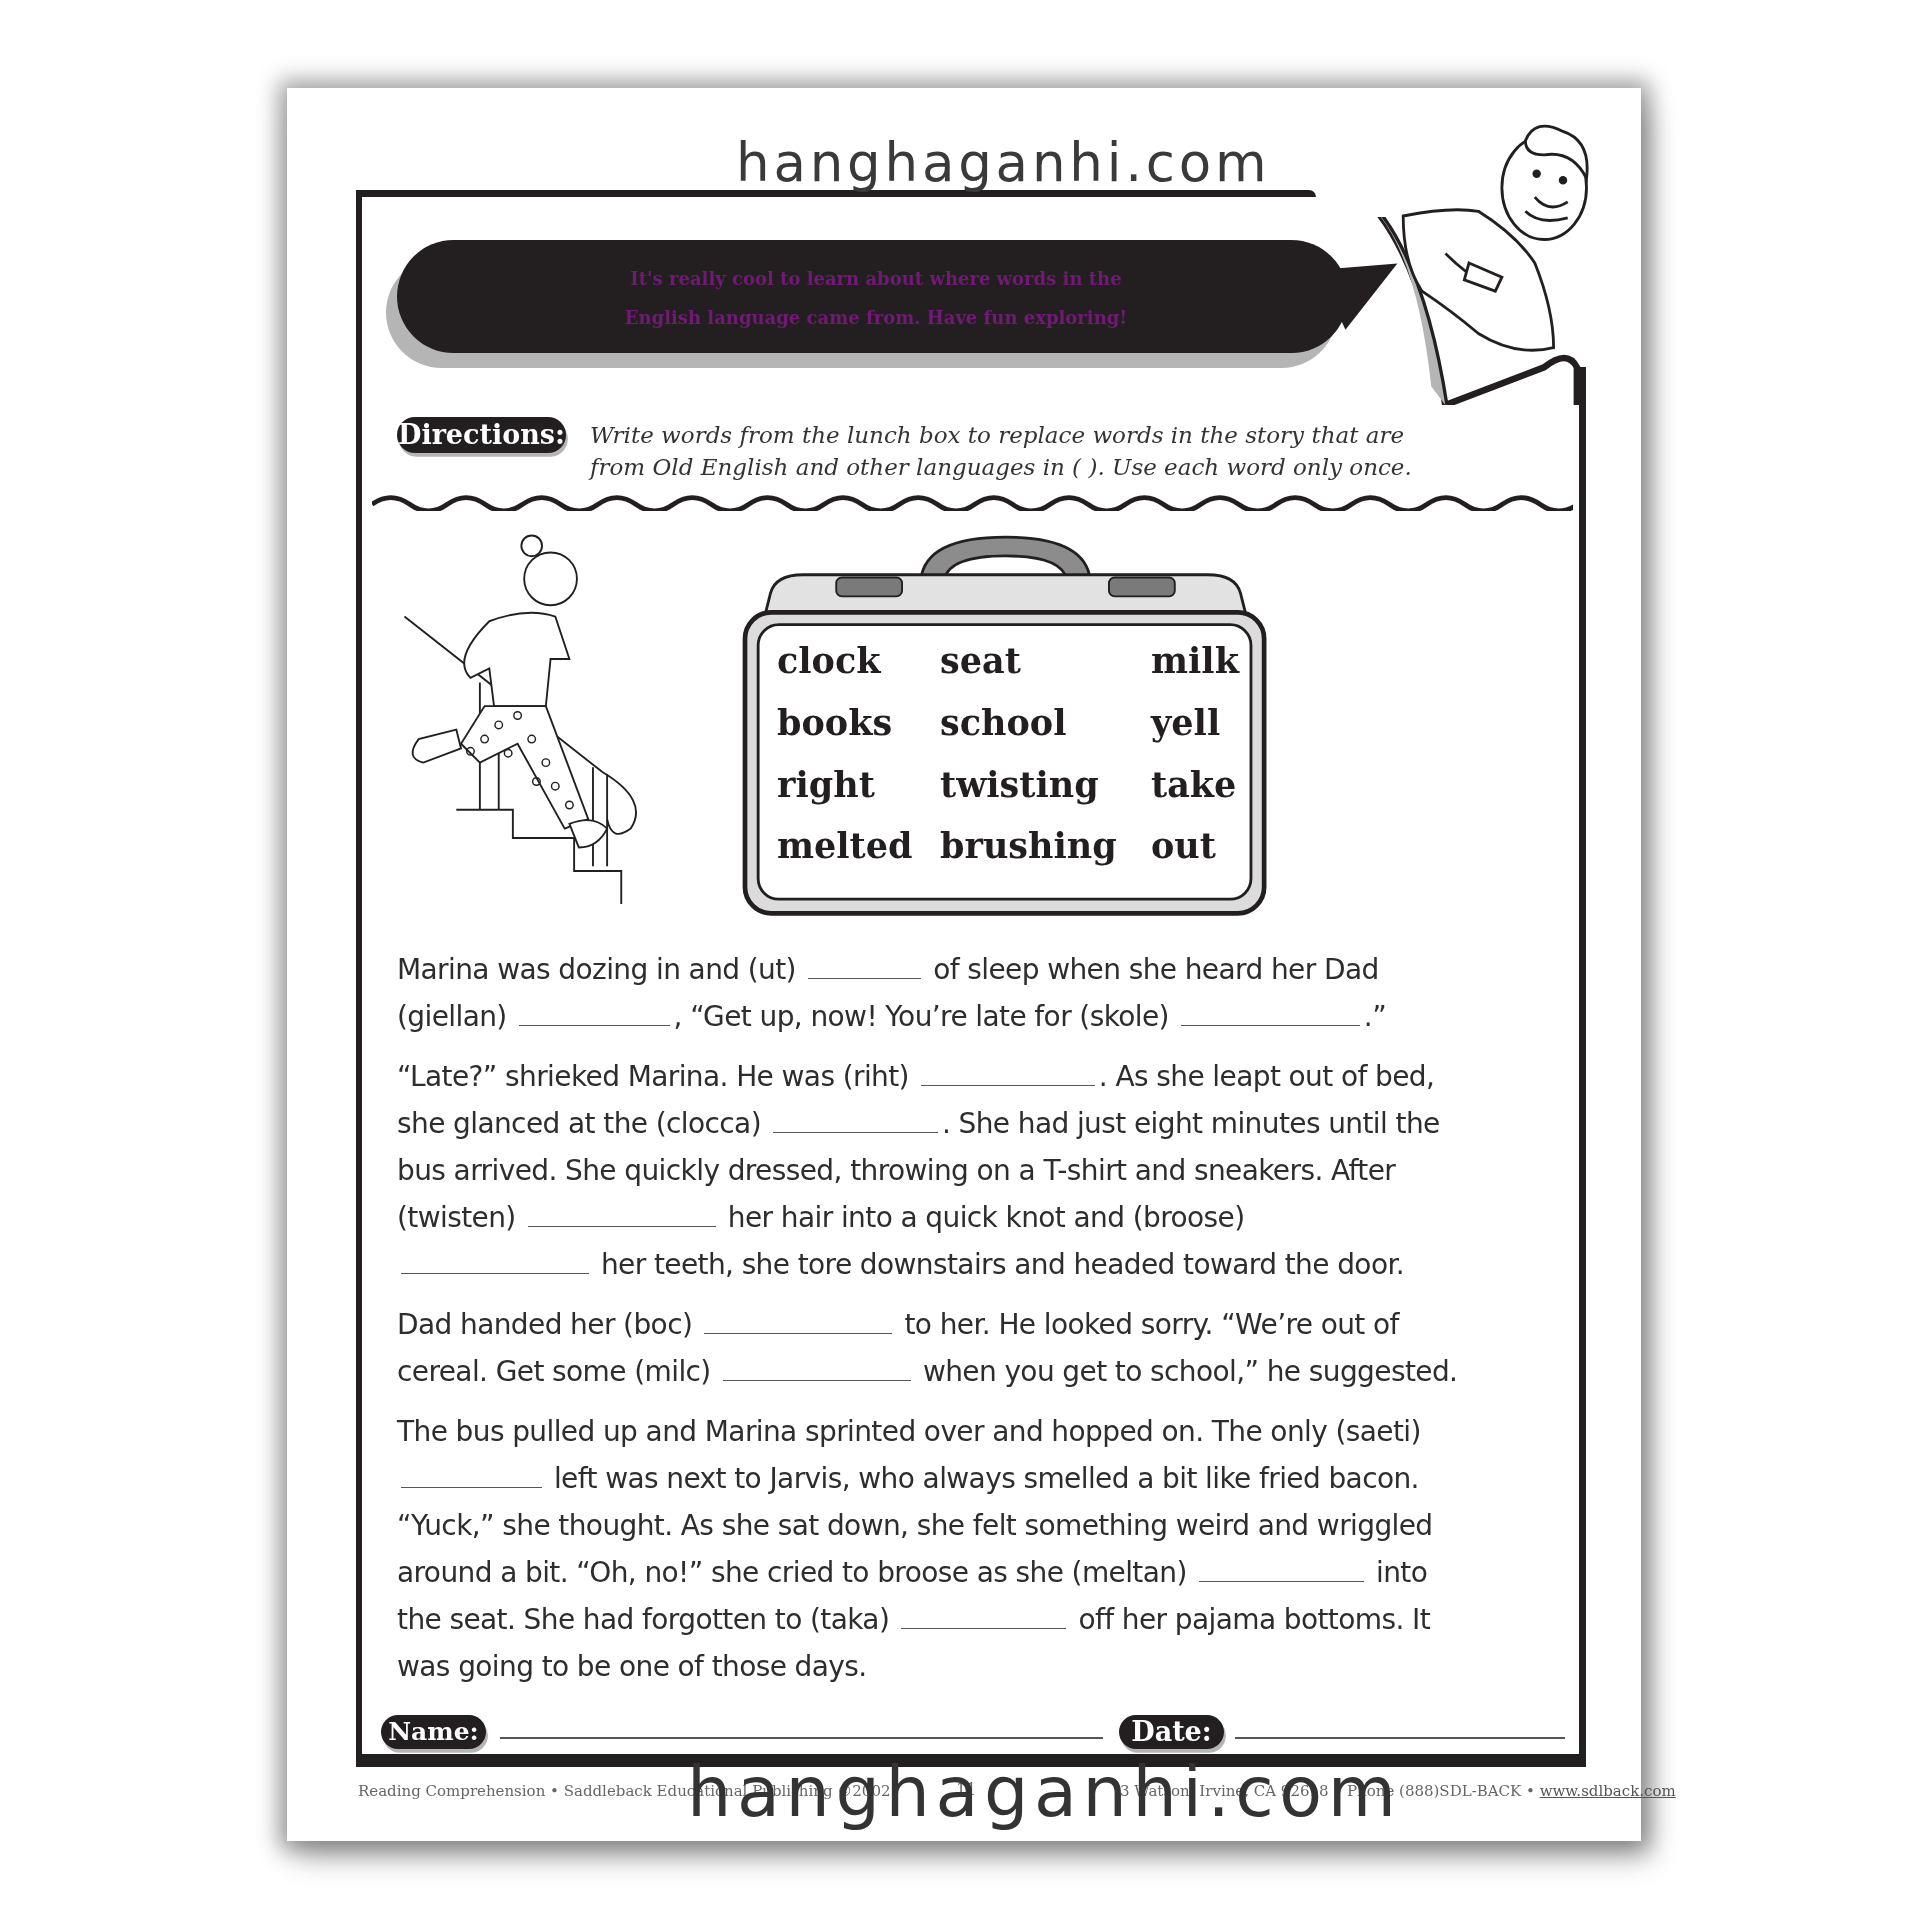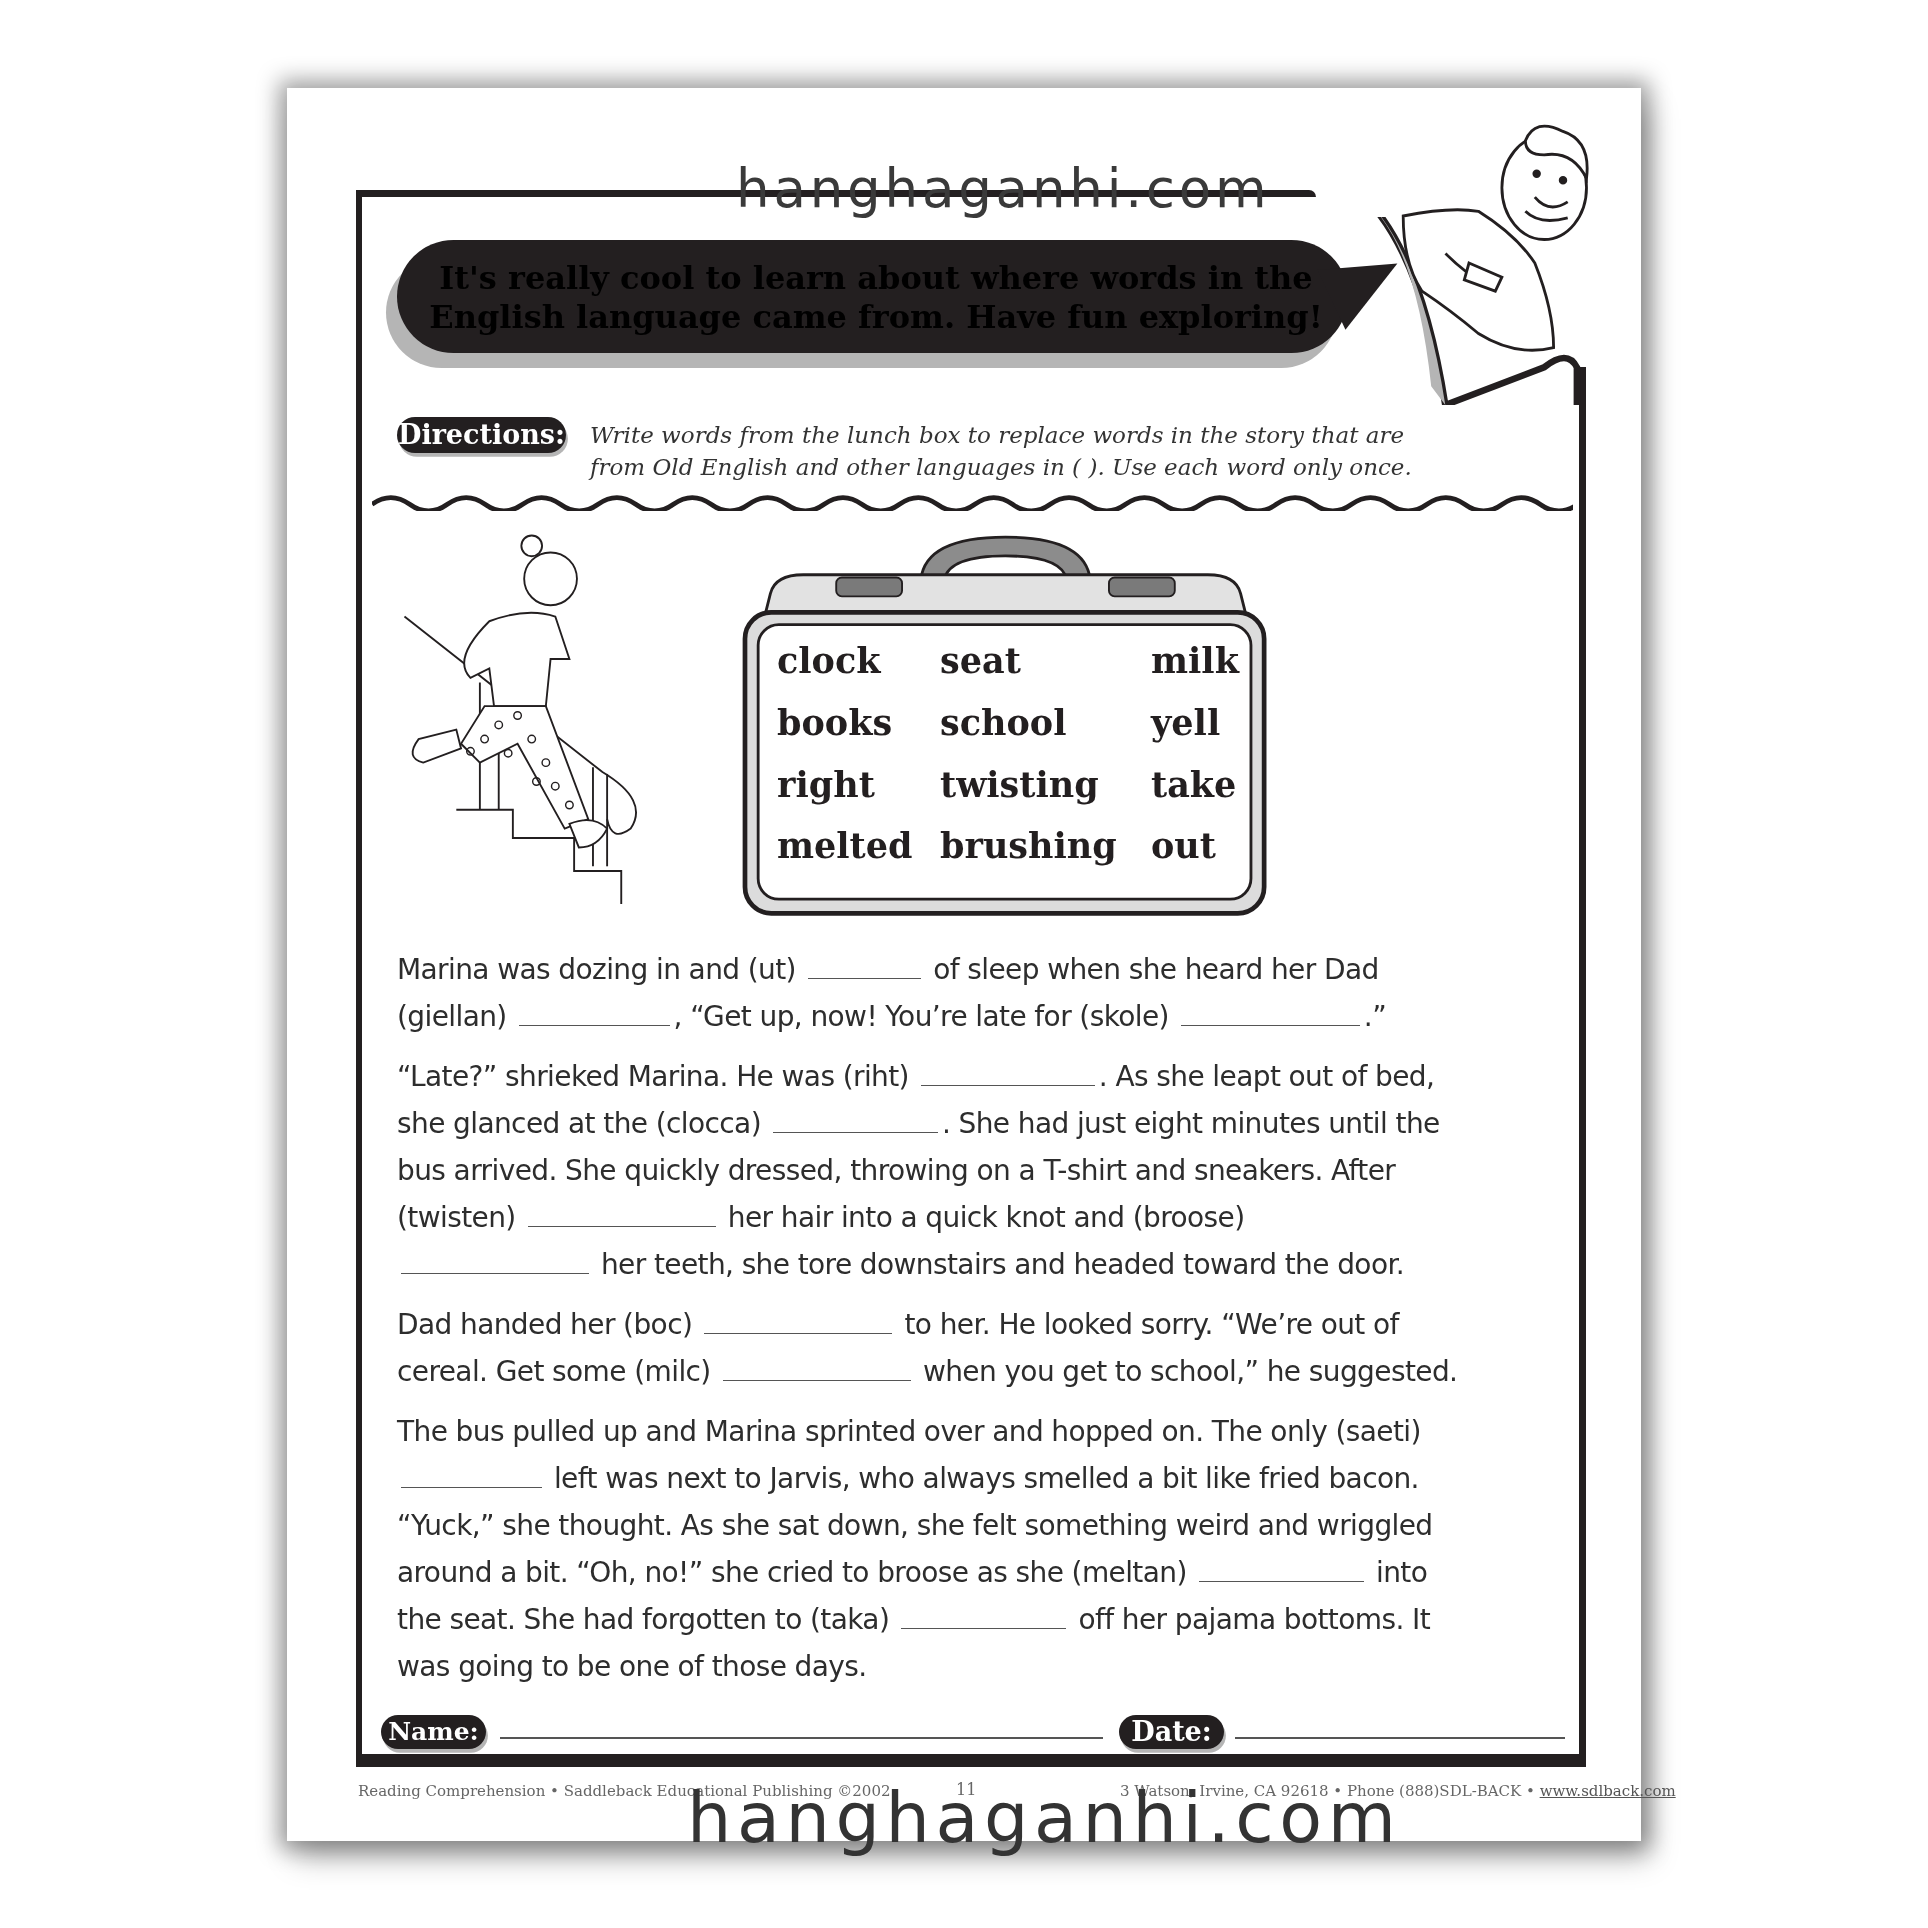--- a/index.html
+++ b/index.html
@@ -3,29 +3,29 @@
 <meta charset="utf-8">
 <style>
   html,body{margin:0;padding:0;}
   body{width:1928px;height:1928px;background:#ffffff;position:relative;overflow:hidden;font-family:"DejaVu Sans",sans-serif;}
   .sheet{position:absolute;left:287px;top:88px;width:1354px;height:1753px;background:#fff;
     box-shadow:0 0 21px 9.4px rgba(0,0,0,0.35), 7.5px 17px 28px rgba(0,0,0,0.25);}
   .frame{position:absolute;left:356px;top:190px;width:1223px;height:1570px;border:6.6px solid #231f20;border-right:none;border-top:none;box-sizing:border-box;}
   .frame-top{position:absolute;left:356px;top:190px;width:960px;height:6.6px;background:#231f20;border-top-right-radius:38px;}
   .frame-right{position:absolute;left:1579px;top:367px;width:6.6px;height:1399px;background:#231f20;}
   .frame-bottom{position:absolute;left:356px;top:1759px;width:1230px;height:7.5px;background:#231f20;}
-  .watermark{position:absolute;font-family:"DejaVu Sans",sans-serif;color:#3a3a3a;letter-spacing:3.8px;font-size:53px;margin-top:26px;}
+  .watermark{position:absolute;font-family:"DejaVu Sans",sans-serif;color:#3a3a3a;letter-spacing:3.8px;font-size:53px;}
   .wm-top{left:736px;top:132px;}
   .wm-bottom{left:687px;top:1751px;font-size:70px;letter-spacing:5.6px;color:#333;}
   
   .bubble-wrap{position:absolute;left:386px;top:240px;width:998px;height:127px;}
   .bubble-shadow{position:absolute;left:0;top:17px;width:951px;height:111px;background:#b5b5b5;border-radius:66px;}
   .bubble{position:absolute;left:11.3px;top:0;width:951px;height:113px;background:#231f20;border-radius:66px;}
   .bubble-tail{position:absolute;left:942px;top:11.3px;width:0;height:0;border-left:75px solid #231f20;border-top:28px solid transparent;border-bottom:38px solid transparent;transform:rotate(-25deg);}
-  .bubble-text{position:absolute;left:19px;top:19px;width:942px;text-align:center;color:#000000;font-family:"DejaVu Serif",serif;font-weight:bold;font-size:32px;line-height:39px;}
+  .bubble-text{position:absolute;left:19px;top:19px;width:942px;text-align:center;color:#701a75;font-family:"DejaVu Serif",serif;font-weight:bold;font-size:18px;line-height:39px;}
   
   .curl{position:absolute;left:1365px;top:217px;width:217px;height:188px;}
   .boy{position:absolute;left:1375px;top:122px;width:235px;height:235px;}
   
   .pill{position:absolute;background:#231f20;color:#fff;font-family:"DejaVu Serif",serif;font-weight:bold;border-radius:21px;text-align:center;box-shadow:1.9px 3.8px 0 #b5b5b5;}
   .pill-directions{left:397px;top:417px;width:169px;height:36px;font-size:27px;line-height:36px;}
   .directions-text{position:absolute;left:590px;top:419px;width:847px;font-family:"DejaVu Serif",serif;font-style:italic;font-size:23px;line-height:32px;color:#333;}
   .wavy{position:absolute;left:372px;top:490px;width:1201px;height:21px;}
   
   .girl{position:absolute;left:395px;top:527px;width:264px;height:377px;}

